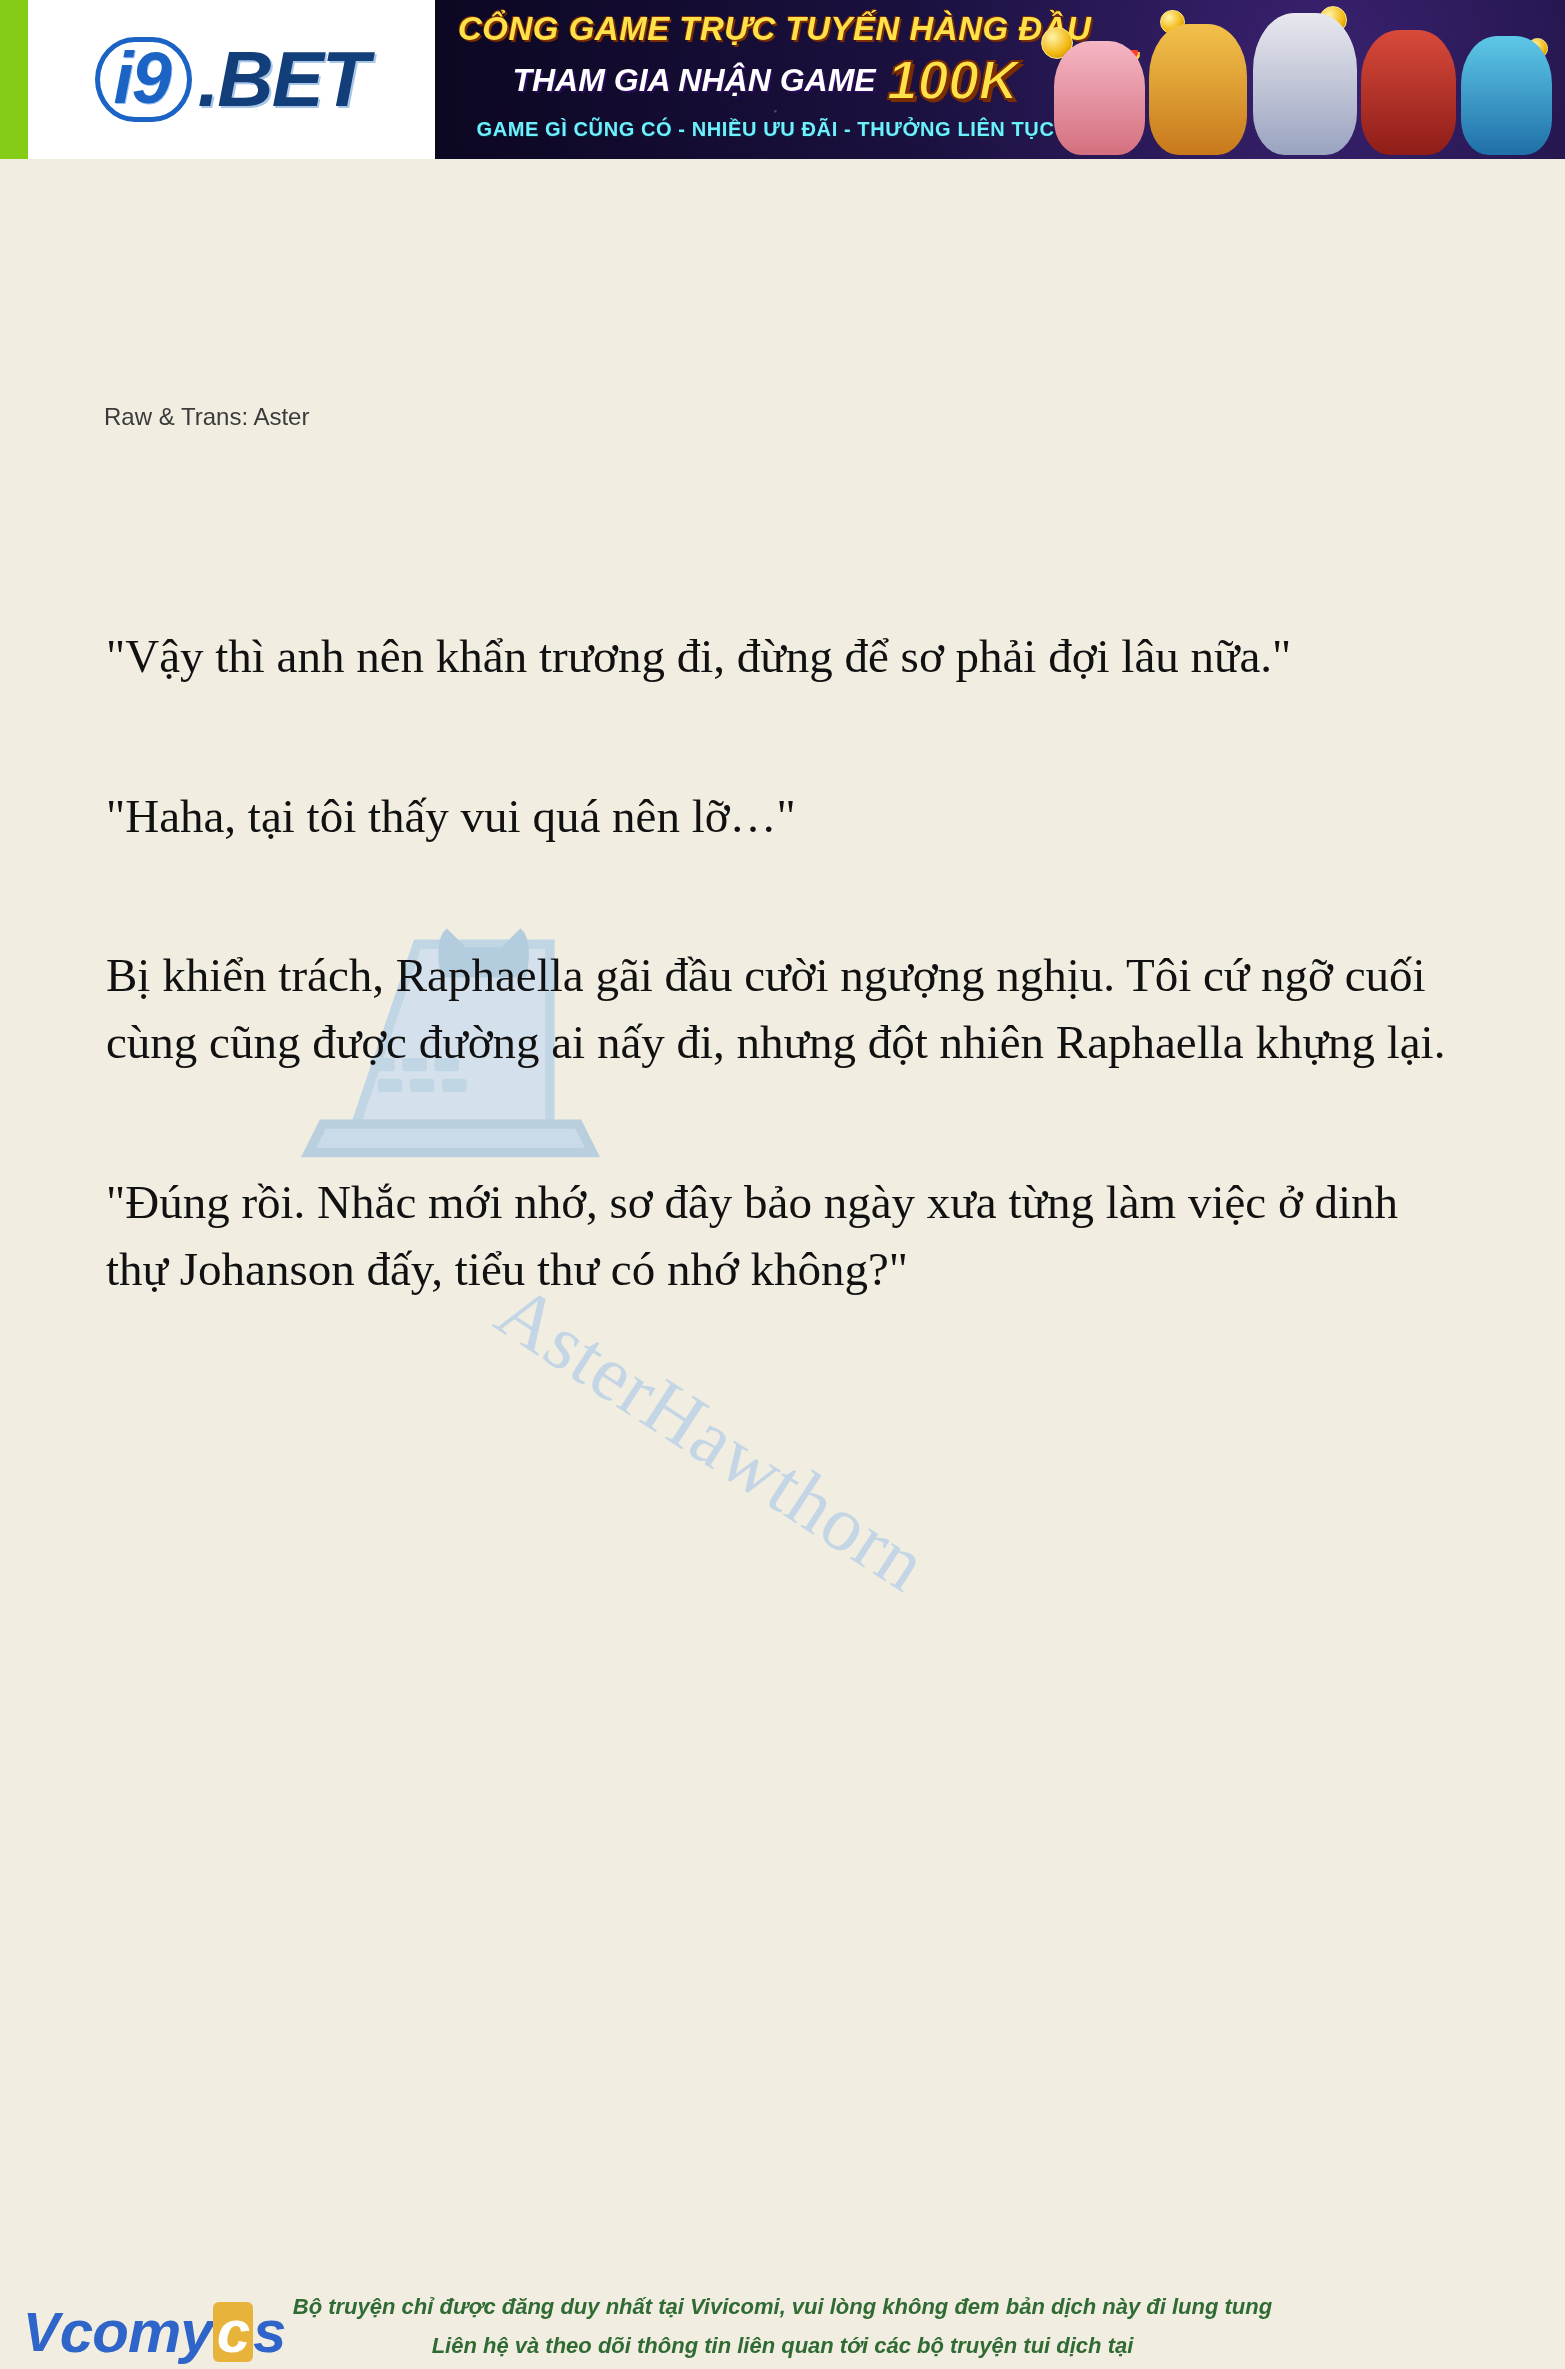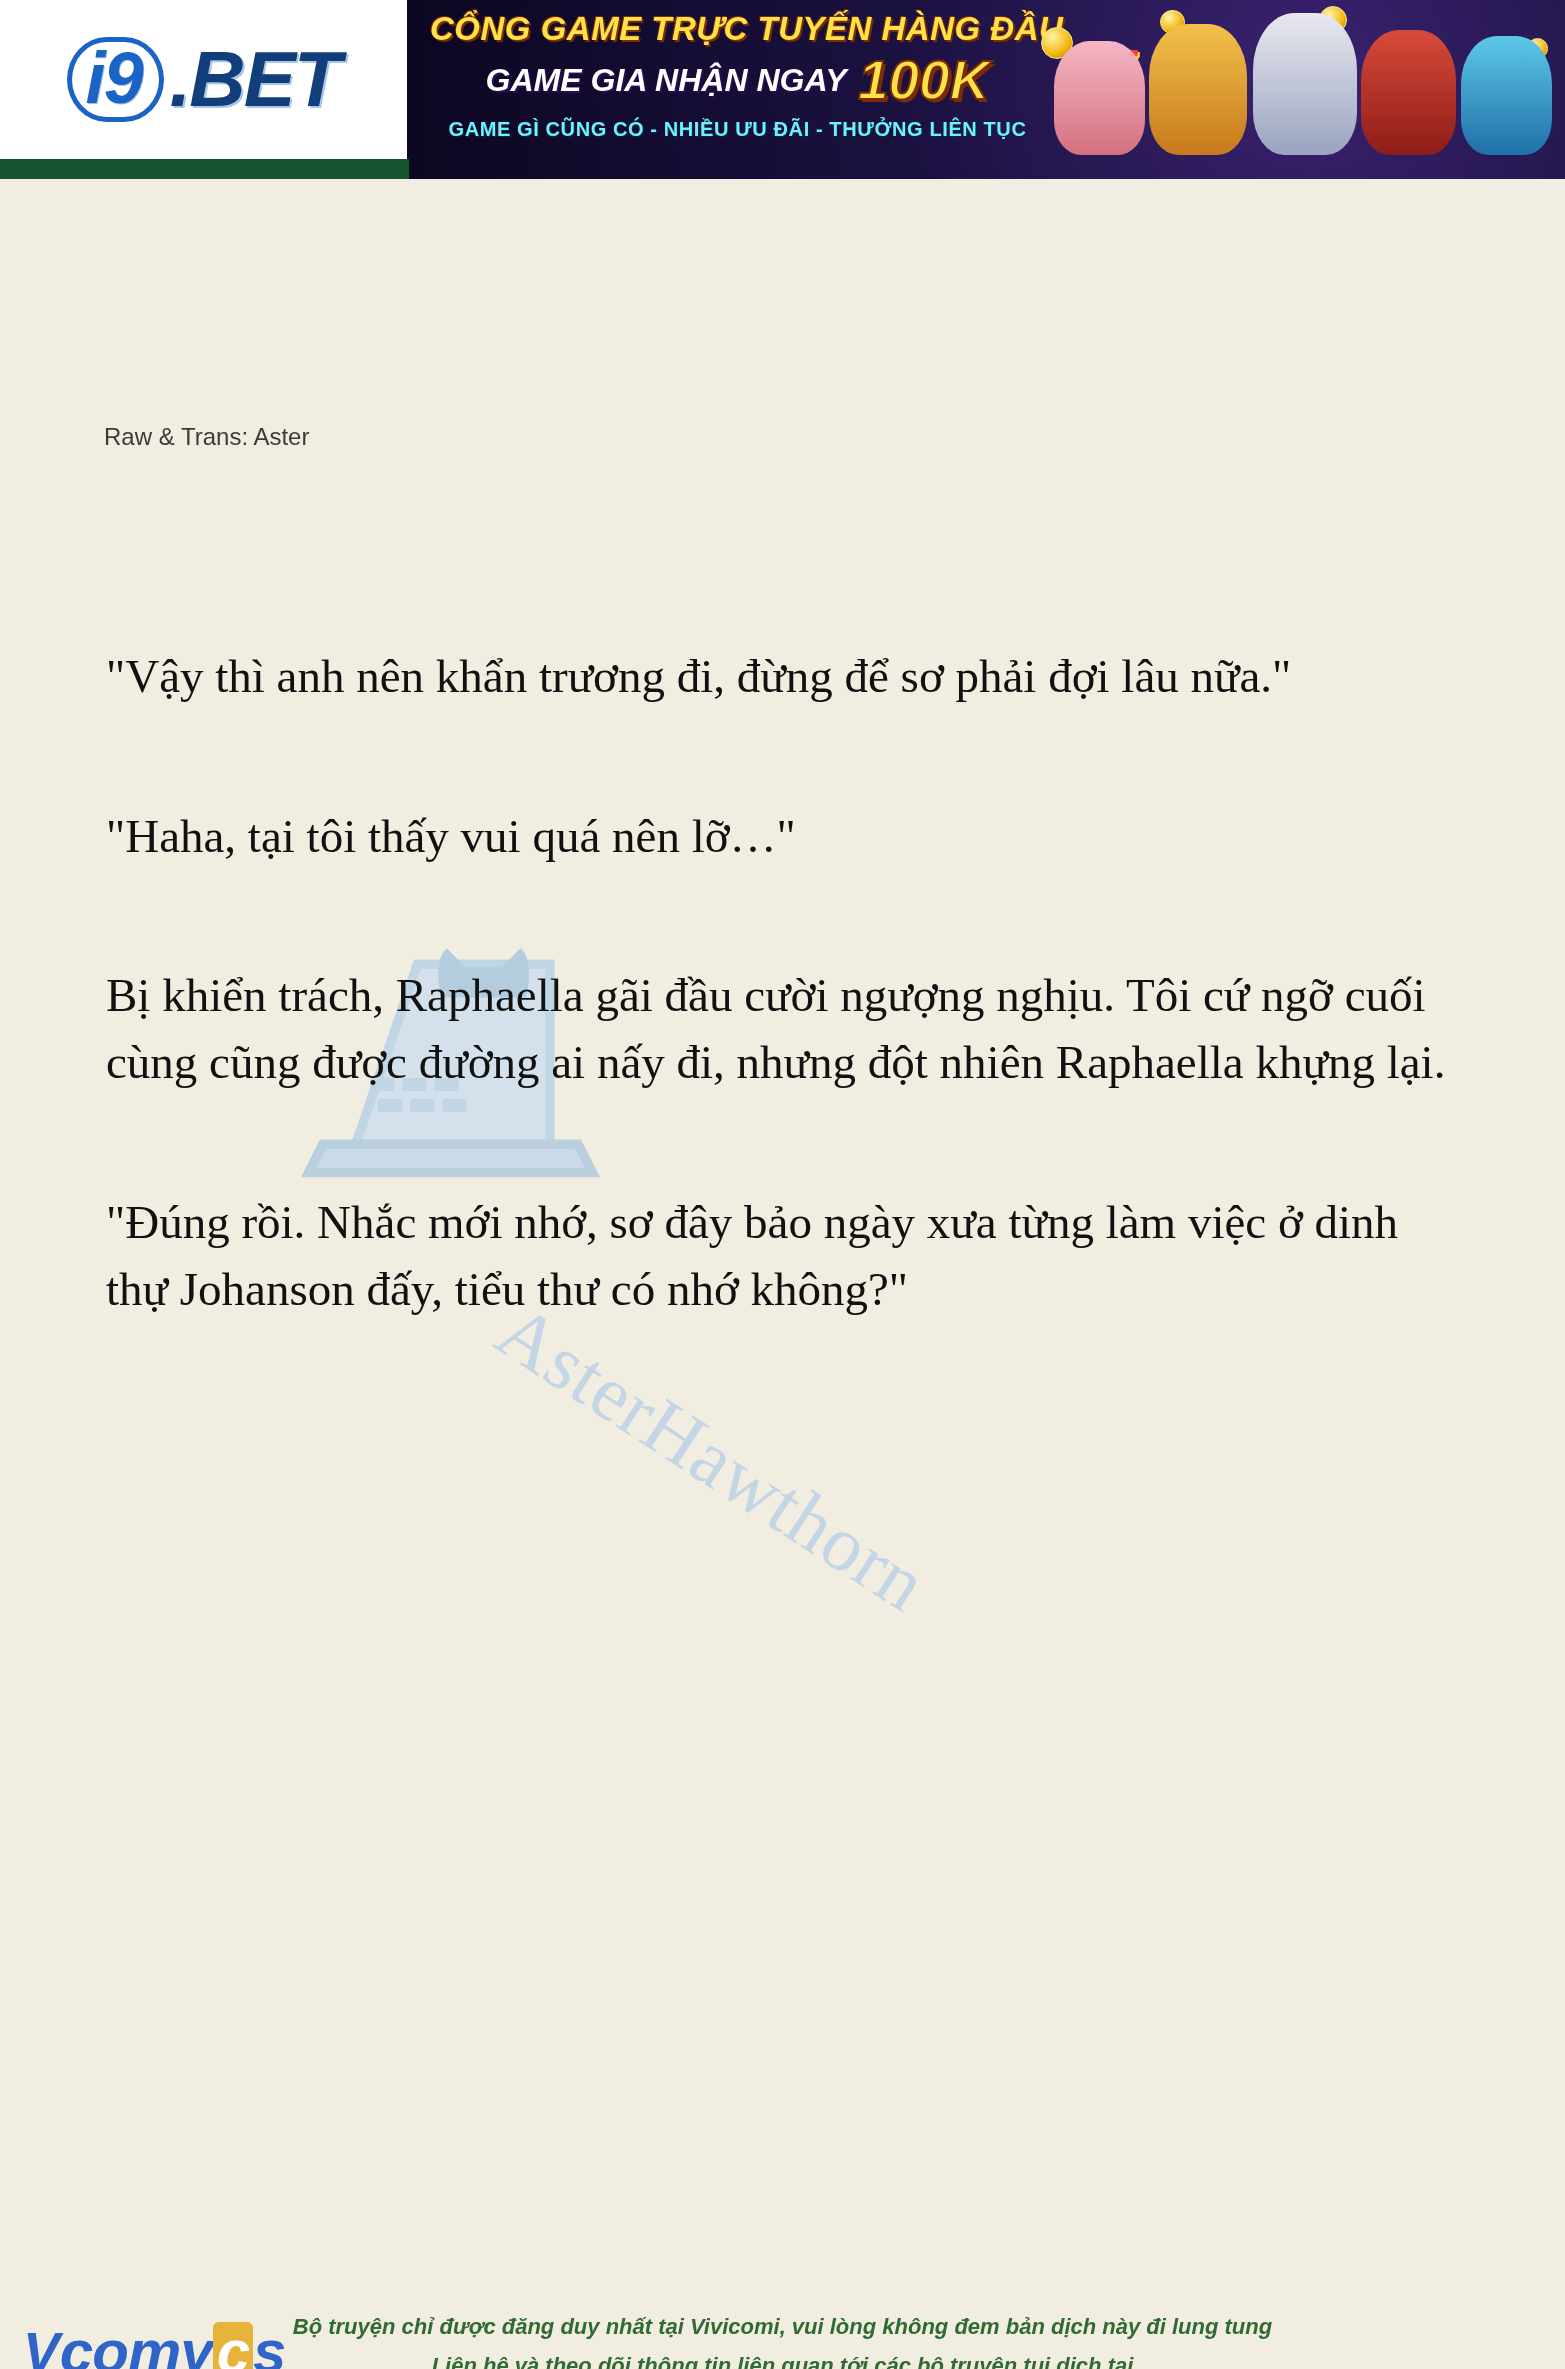--- a/index.html
+++ b/index.html
@@ -13,24 +13,25 @@
     background: #f2ede1;
     font-family: "Liberation Sans", sans-serif;
     overflow: hidden;
     position: relative;
   }
 
   
   .ad-banner {
     position: relative;
     width: 1565px;
-    height: 179px;
-    display: flex;
-    background: #14532d;
+    height: 159px;
+    display: flex;
+    background: #84cc16;
     overflow: hidden;
+    padding-left: 28px;
   }
   .ad-logo {
     width: 409px;
     height: 159px;
     background: #ffffff;
     display: flex;
     align-items: center;
     justify-content: center;
     flex: 0 0 409px;
     border-right: 2.8px solid #0a0a18;
@@ -277,21 +278,21 @@
     <div class="ad-logo-inner">
       <span class="ad-logo-i9">i9</span>
       <span class="ad-logo-bet">.BET</span>
     </div>
   </div>
   <div class="ad-right">
     <div class="ad-stars"></div>
     <div class="ad-text-col">
       <div class="ad-line1">CỔNG GAME TRỰC TUYẾN HÀNG ĐẦU</div>
       <div class="ad-line2">
-        <span>GAME GIA NHẬN NGAY</span>
+        <span>THAM GIA NHẬN GAME</span>
         <span class="ad-100k">100K</span>
       </div>
       <div class="ad-line3">GAME GÌ CŨNG CÓ - NHIỀU ƯU ĐÃI - THƯỞNG LIÊN TỤC</div>
     </div>
     <div class="ad-chars">
       <div class="seven">77</div>
       <div class="coin k1"></div>
       <div class="coin k2"></div>
       <div class="coin k3"></div>
       <div class="coin k4"></div>

